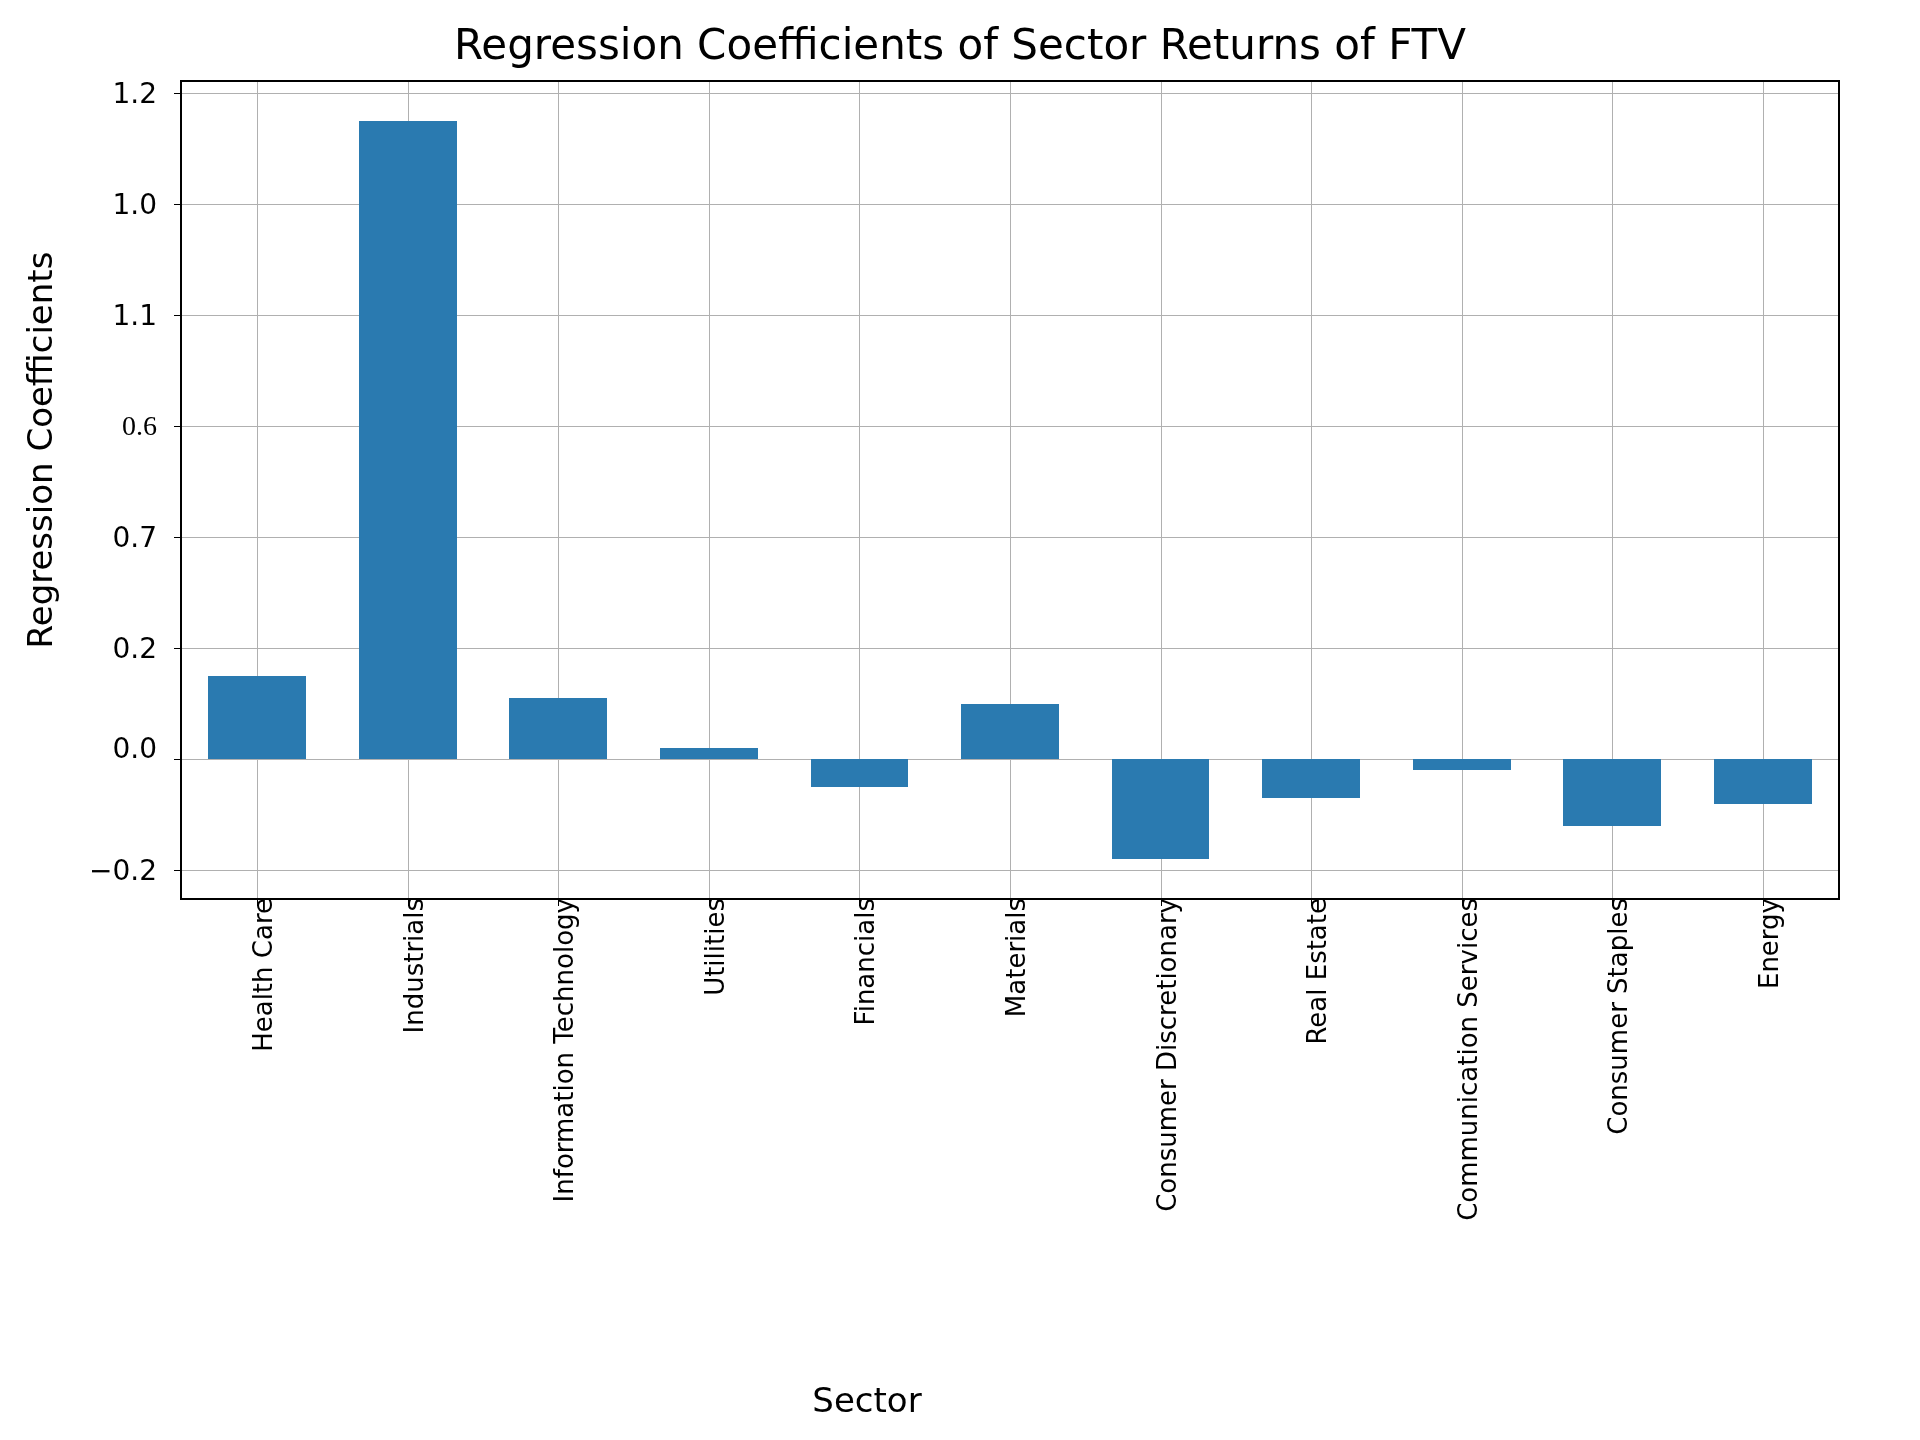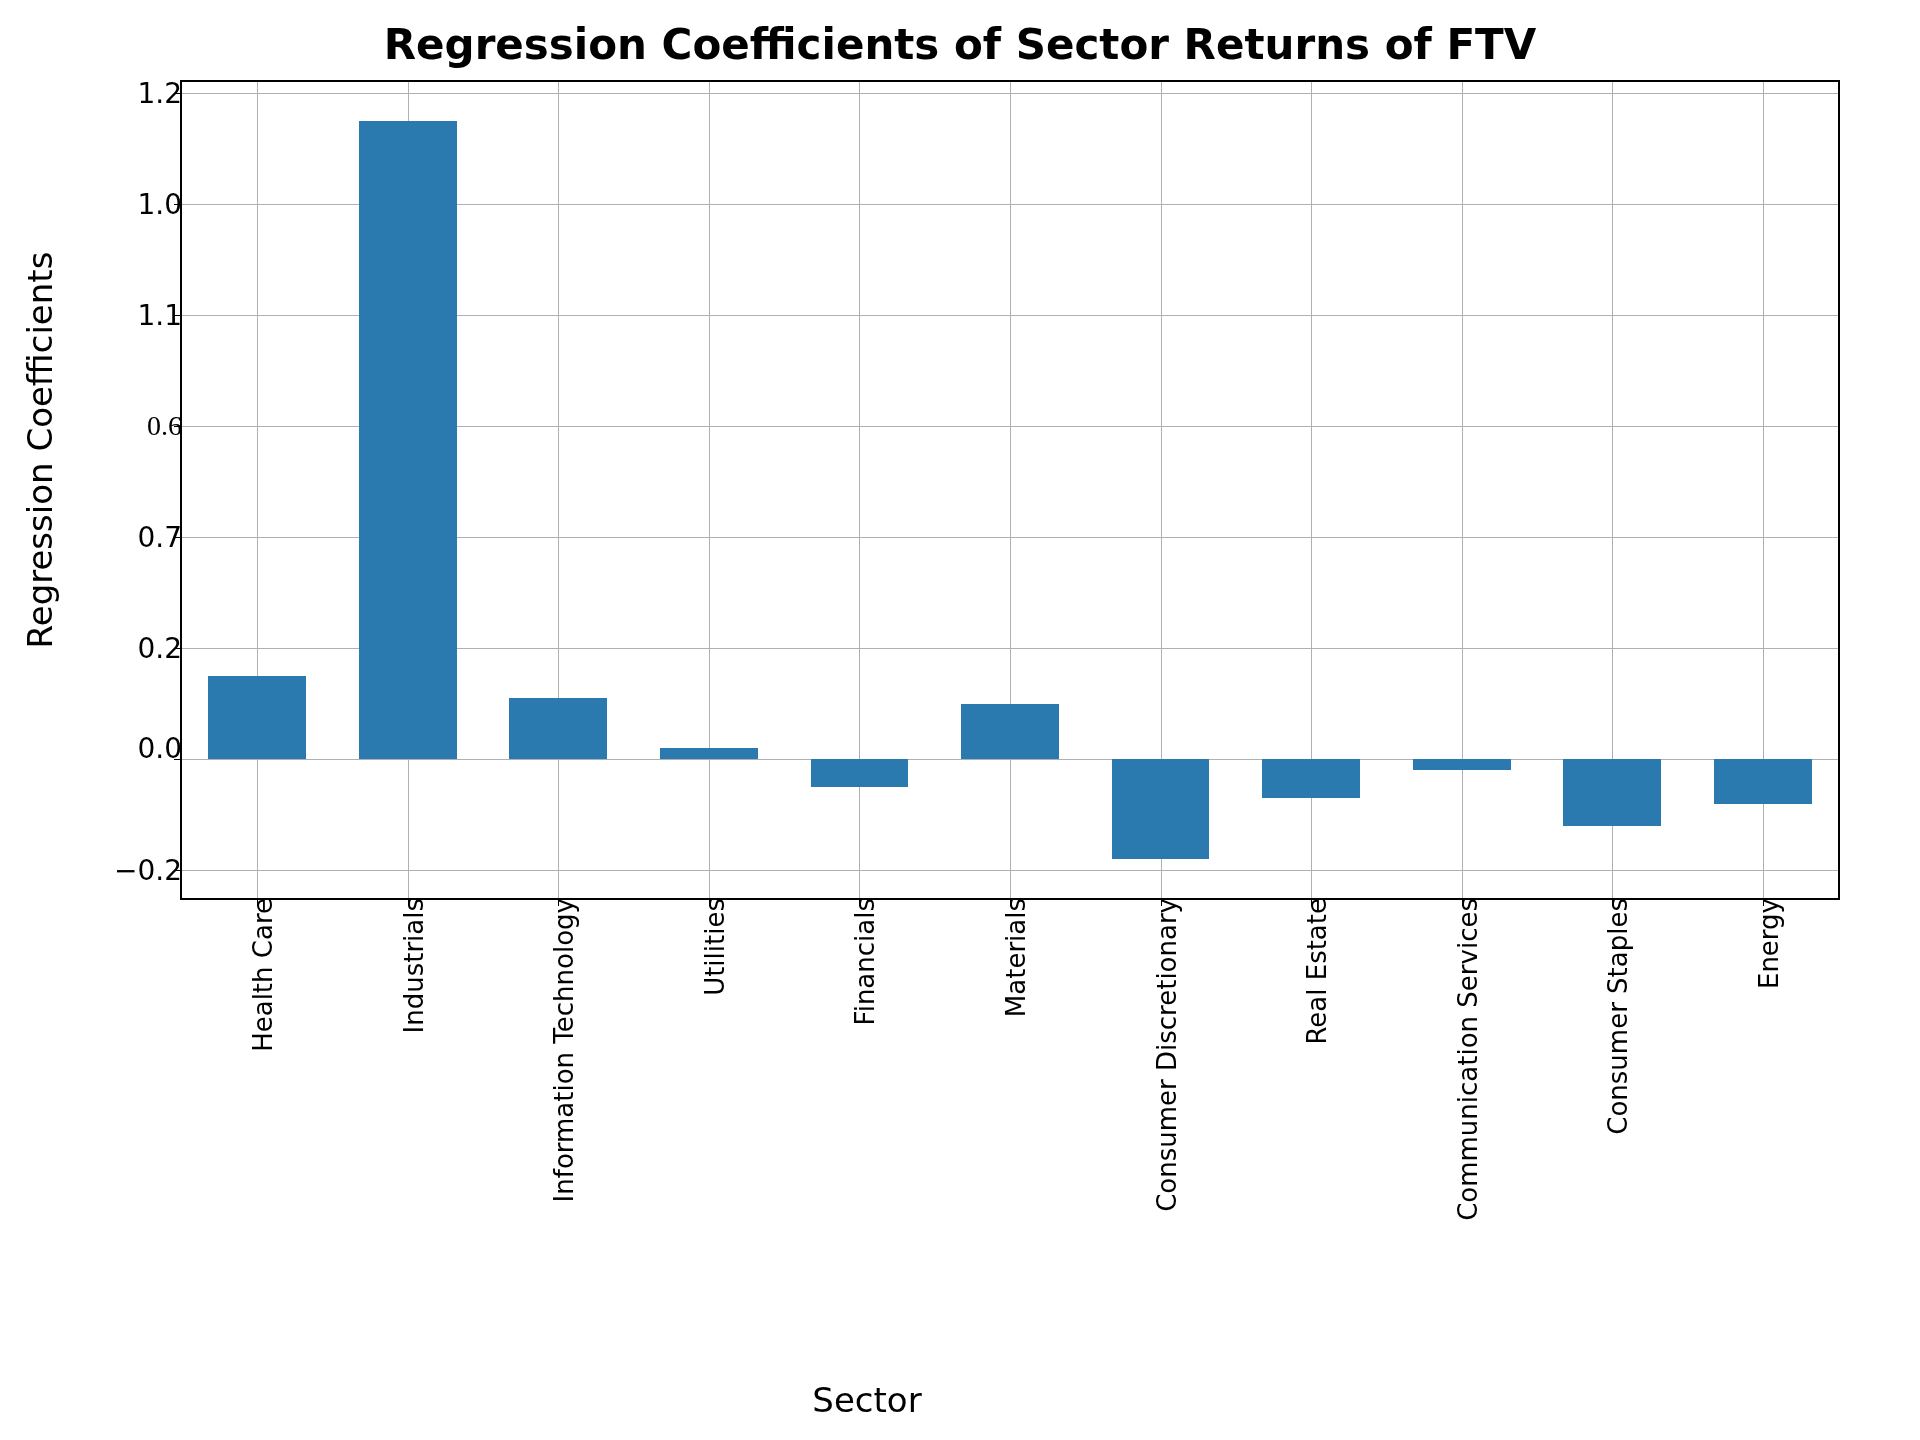--- a/index.html
+++ b/index.html
@@ -17,21 +17,21 @@
     width: 1920px;
     height: 1440px;
   }
   .title {
     position: absolute;
     top: 20px;
     left: 0;
     width: 1920px;
     text-align: center;
     font-size: 42px;
-    font-weight: 700;
+    font-weight: 400;
   }
   .ylabel {
     position: absolute;
     left: 20px;
     top: 0;
     height: 900px;
     width: 40px;
     display: flex;
     align-items: center;
     justify-content: center;
@@ -62,21 +62,21 @@
   .grid-line-h, .grid-line-v {
     position: absolute;
     background: #b0b0b0;
   }
   .grid-line-h { height: 1px; width: 100%; left:0; }
   .grid-line-v { width: 1px; height: 100%; top:0; }
   .ytick {
     position: absolute;
     right: 100%;
     transform: translateY(-50%);
-    padding-right: 0;
+    padding-right: 25px;
     font-size: 28px;
     white-space: nowrap;
   }
   .bar {
     position: absolute;
     background: #2a7ab0;
   }
   .xtick-label {
     position: absolute;
     top: 100%;

